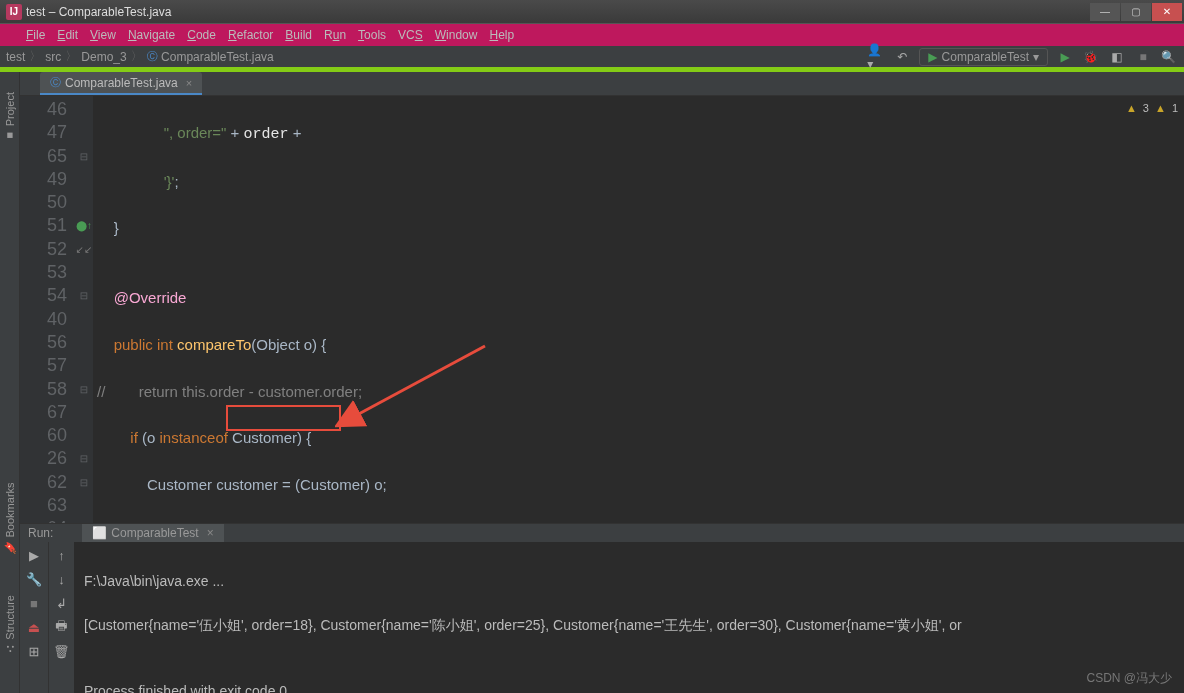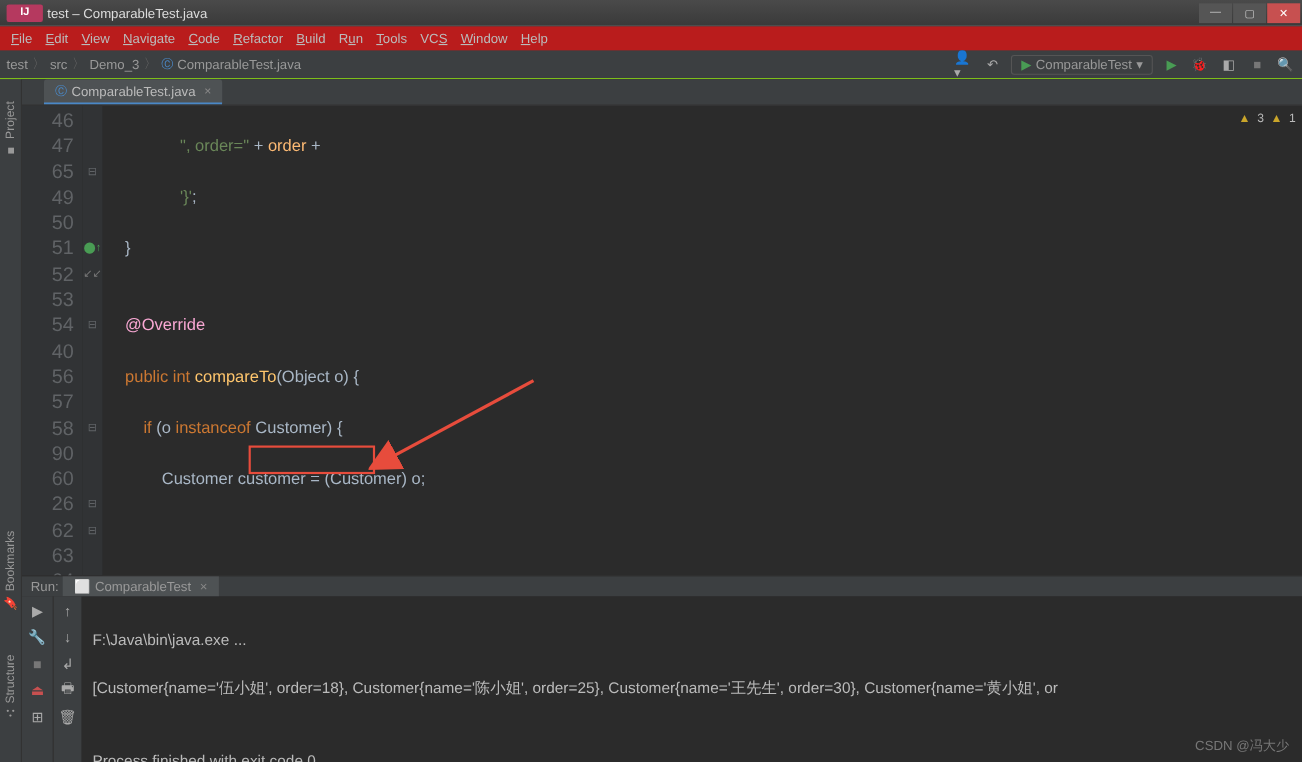--- a/index.html
+++ b/index.html
@@ -1,27 +1,27 @@
 <!DOCTYPE html>
 <html><head>
 <meta charset="utf-8">
 <style>
 * { margin: 0; padding: 0; box-sizing: border-box; font-family: "Segoe UI", sans-serif; }
 body { background: #2b2b2b; color: #a9b7c6; font-size: 13px; overflow: hidden; }
 .window { width: 1184px; height: 693px; display: flex; flex-direction: column; background: #3c3f41; }
 .titlebar { height: 24px; background: linear-gradient(#4a4a4a, #3a3a3a); display: flex; align-items: center; border-bottom: 1px solid #555; }
-.titlebar-icon { width: 33px; height: 16px; margin: 0 4px 0 6px; background:#b5395f; border-radius:2px; display:flex; align-items:center; justify-content:center; color:#fff; font-size:10px; font-weight:bold; }
+.titlebar-icon { width: 16px; height: 16px; margin: 0 4px 0 6px; background:#b5395f; border-radius:2px; display:flex; align-items:center; justify-content:center; color:#fff; font-size:10px; font-weight:bold; }
 .titlebar-text { color: #ddd; font-size: 12px; }
 .winbtns { margin-left:auto; display:flex; gap:1px; padding-right:2px; }
 .winbtn { width:30px; height:18px; background:#555; display:flex; align-items:center; justify-content:center; font-size:10px; color:#ccc; cursor:pointer; }
 .winbtn.close { background:#c75050; color:#fff; }
-.menubar { height: 22px; background: #b91c1c; display: flex; align-items: center; padding: 0 4px; font-size: 12px; color: #bbb; }
+.menubar { height: 22px; background: #be185d; display: flex; align-items: center; padding: 0 20px; font-size: 12px; color: #bbb; }
 .menubar span { padding: 2px 6px; cursor:pointer; }
 .menubar span u { text-decoration: underline; }
-.navbar { height: 26px; background: #3c3f41; border-bottom: 1px solid #84cc16; display: flex; align-items: center; padding: 0 6px; font-size: 12px; color: #999; }
+.navbar { height: 26px; background: #3c3f41; border-bottom: 5px solid #84cc16; display: flex; align-items: center; padding: 0 6px; font-size: 12px; color: #999; }
 .navbar .crumb { display:flex; align-items:center; }
 .navbar .sep { margin: 0 4px; color: #666; }
 .nav-right { margin-left:auto; display:flex; align-items:center; gap:8px; }
 .run-config { background:#3c3f41; border:1px solid #555; padding:1px 8px; border-radius:3px; display:flex; align-items:center; gap:4px; font-size:12px; }
 .run-config .play-ico { color:#499c54; }
 .nav-icon { width:18px; height:18px; display:flex; align-items:center; justify-content:center; cursor:pointer; color:#aaa; }
 .green { color:#499c54; }
 .content { flex:1; display:flex; overflow:hidden; }
 .left-rail { width:20px; background:#3c3f41; border-right:1px solid #323232; display:flex; flex-direction:column; align-items:center; padding-top:20px; gap:40px; }
 .rail-text { writing-mode: vertical-rl; transform: rotate(180deg); font-size:11px; color:#999; cursor:pointer; display:flex; align-items:center; gap:4px; }
@@ -31,28 +31,28 @@
 .tab .close-x { color:#888; font-size:11px; cursor:pointer; margin-left:4px; }
 .class-ico { color:#4a88c7; font-size:11px; }
 .editor-body { flex:1; display:flex; position:relative; overflow:hidden; }
 .gutter { width:55px; background:#313335; text-align:right; padding:2px 8px 2px 4px; font-family:"Consolas",monospace; font-size:18px; color:#606366; line-height:23.3px; }
 .gutter-icons { width:18px; background:#313335; padding-top:2px; line-height:23.3px; font-size:10px; text-align:center; }
 .code { flex:1; padding:2px 4px; font-family:"Consolas",monospace; font-size:15px; line-height:23.3px; white-space:pre; position:relative; }
 .kw { color:#cc7832; }
 .str { color:#6a8759; }
 .anno { color:#f9a8d4; }
 .comment { color:#808080; }
-.fld { color:#fdba74; }
+.fld { color:#e5e5e5;font-family:Liberation Mono, monospace; }
 .fn { color:#ffc66d; }
 .highlight-box { position:absolute; border:2px solid #e74c3c; left:133px; top:309px; width:115px; height:26px; }
 .arrow { position:absolute; left:242px; top:240px; pointer-events:none; }
 .warning-strip { position:absolute; right:0; top:4px; font-size:11px; color:#bbb; display:flex; gap:6px; padding:2px 6px; }
 .warn-ico { color:#c9a52a; }
 .run-panel { height:170px; border-top:1px solid #323232; display:flex; flex-direction:column; background:#2b2b2b; }
-.run-header { height:22px; background:#3c3f41; display:flex; align-items:center; padding:0 8px; font-size:12px; color:#999; }
+.run-header { height:22px; background:#3c3f41; display:flex; align-items:center; padding:0 8px; font-size:12px; color:#999;gap:25px; }
 .run-tab { background:#4e5254; padding:2px 10px; margin-left:4px; display:flex; align-items:center; gap:4px; }
 .run-body { flex:1; display:flex; }
 .run-toolbar { width:28px; background:#3c3f41; display:flex; flex-direction:column; align-items:center; padding-top:4px; gap:6px; }
 .run-toolbar2 { width:26px; background:#3c3f41; display:flex; flex-direction:column; align-items:center; padding-top:4px; gap:6px; border-left:1px solid #323232; }
 .rtbtn { width:18px; height:18px; display:flex; align-items:center; justify-content:center; font-size:13px; color:#aaa; cursor:pointer; }
 .console { flex:1; padding:6px 10px; font-family:"Consolas",monospace; font-size:14px; color:#bbb; line-height:22px; white-space:pre; overflow:hidden; }
 .watermark { position:absolute; right:12px; bottom:6px; font-size:12px; color:#777; }
 .fold { color:#606366; font-size:10px; display:inline-block; width:10px; }
 </style>
 </head>
@@ -132,37 +132,38 @@
             <div>49</div>
             <div>50</div>
             <div>51</div>
             <div>52</div>
             <div>53</div>
             <div>54</div>
             <div>40</div>
             <div>56</div>
             <div>57</div>
             <div>58</div>
-            <div>90</div>
+            <div>67</div>
             <div>60</div>
             <div>26</div>
             <div>62</div>
             <div>63</div>
             <div>64</div>
         </div>
         <div class="gutter-icons">
 <div>&nbsp;</div><div>&nbsp;</div><div class="fold">⊟</div><div>&nbsp;</div><div>&nbsp;</div><div style="color:#499c54">⬤↑</div><div style="color:#777">↙↙</div><div>&nbsp;</div><div class="fold">⊟</div><div>&nbsp;</div><div>&nbsp;</div><div>&nbsp;</div><div class="fold">⊟</div><div>&nbsp;</div><div>&nbsp;</div><div class="fold">⊟</div><div class="fold">⊟</div><div>&nbsp;</div><div>&nbsp;</div>
         </div>
         <div class="code">
 <div>                <span class="str">", order="</span><span> + </span><span class="fld">order</span><span> +</span></div>
 <div>                <span class="str">'}'</span><span>;</span></div>
 <div>    }</div>
 <div></div>
 <div>    <span class="anno">@Override</span></div>
 <div>    <span class="kw">public </span><span class="kw">int </span><span class="fn">compareTo</span><span>(Object o) {</span></div>
+<div><span class="comment">//</span><span class="comment">        return this.order - customer.order;</span></div>
 <div>        <span class="kw">if </span><span>(o </span><span class="kw">instanceof </span><span>Customer) {</span></div>
 <div>            <span>Customer customer = (Customer) o;</span></div>
 
 <div></div>
 
 <div></div>
 
 
 
 <div></div>

